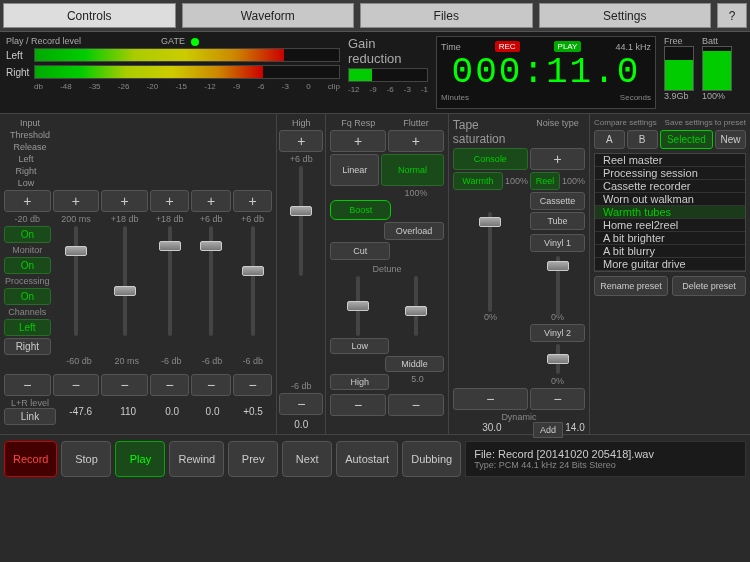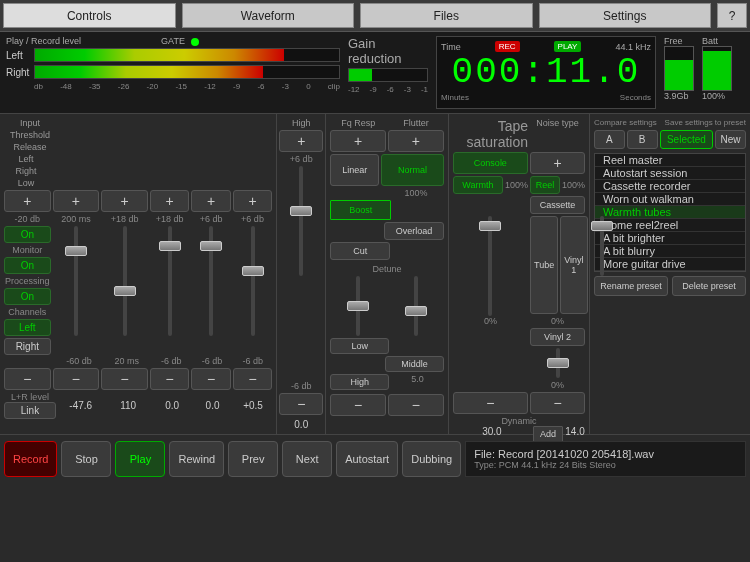--- a/index.html
+++ b/index.html
@@ -452,21 +452,21 @@
         </div>
       </div>
       <div style="width:44px;display:flex;flex-direction:column;align-items:center;">
         <div class="slider-container" style="height:110px;">
           <div class="slider-track"></div>
           <div class="slider-handle" style="top:40px;"></div>
         </div>
       </div>
     </div>
 
-    <div style="display:flex;gap:2px;margin-bottom:2px;margin-left:52px;">
+    <div style="display:flex;gap:2px;margin-bottom:8px;margin-left:52px;">
       <div style="width:52px;font-size:9px;color:#888;text-align:center;">-60 db</div>
       <div style="width:52px;font-size:9px;color:#888;text-align:center;">20 ms</div>
       <div style="width:44px;font-size:9px;color:#888;text-align:center;">-6 db</div>
       <div style="width:44px;font-size:9px;color:#888;text-align:center;">-6 db</div>
       <div style="width:44px;font-size:9px;color:#888;text-align:center;">-6 db</div>
     </div>
 
     <div style="display:flex;gap:2px;margin-bottom:2px;">
       <button style="width:52px;height:22px;background:#3a3a3a;border:1px solid #555;border-radius:3px;color:#ccc;font-size:14px;cursor:pointer;">−</button>
       <button style="width:52px;height:22px;background:#3a3a3a;border:1px solid #555;border-radius:3px;color:#ccc;font-size:14px;cursor:pointer;">−</button>
@@ -518,21 +518,21 @@
       <button style="flex:1;background:#3a3a3a;border:1px solid #555;border-radius:3px;color:#ccc;font-size:9px;padding:3px;cursor:pointer;">Linear</button>
       <button style="flex:1;background:#1a4a1a;border:1px solid #2a6a2a;border-radius:3px;color:#00cc00;font-size:9px;padding:10px;cursor:pointer;">Normal</button>
     </div>
 
     <div style="display:flex;gap:2px;margin-bottom:2px;">
       <div style="flex:1;"></div>
       <div style="flex:1;font-size:9px;color:#888;text-align:center;">100%</div>
     </div>
 
     <div style="display:flex;gap:2px;margin-bottom:2px;">
-      <button style="flex:1;background:#1a4a1a;border:1px solid #00cc00;border-radius:1px;color:#00cc00;font-size:9px;padding:4px;cursor:pointer;">Boost</button>
+      <button style="flex:1;background:#1a4a1a;border:1px solid #00cc00;border-radius:6px;color:#00cc00;font-size:9px;padding:4px;cursor:pointer;">Boost</button>
       <div style="flex:1;"></div>
     </div>
 
     <div style="display:flex;gap:2px;margin-bottom:2px;">
       <div style="flex:1;"></div>
       <button style="flex:1;background:#3a3a3a;border:1px solid #555;border-radius:3px;color:#ccc;font-size:9px;padding:3px;cursor:pointer;">Overload</button>
     </div>
 
     <div style="display:flex;gap:2px;margin-bottom:4px;">
       <button style="flex:1;background:#3a3a3a;border:1px solid #555;border-radius:3px;color:#ccc;font-size:9px;padding:3px;cursor:pointer;">Cut</button>
@@ -568,21 +568,21 @@
     </div>
 
     <div style="display:flex;gap:2px;margin-top:2px;">
       <button style="flex:1;height:22px;background:#3a3a3a;border:1px solid #555;border-radius:3px;color:#ccc;font-size:14px;cursor:pointer;">−</button>
       <button style="flex:1;height:22px;background:#3a3a3a;border:1px solid #555;border-radius:3px;color:#ccc;font-size:14px;cursor:pointer;">−</button>
     </div>
   </div>
 
   <div style="display:flex;flex-direction:column;width:150px;padding:4px;border-right:1px solid #444;">
     <div style="display:flex;gap:2px;margin-bottom:2px;">
-      <div style="flex:1;font-size:14px;color:#999;text-align:right;">Tape saturation</div>
+      <div style="flex:1;font-size:12px;color:#999;text-align:left;">Tape saturation</div>
       <div style="width:55px;font-size:9px;color:#999;text-align:center;">Noise type</div>
     </div>
 
     <div style="display:flex;gap:2px;margin-bottom:2px;">
       <button style="flex:1;background:#1a4a1a;border:1px solid #2a6a2a;border-radius:3px;color:#00cc00;font-size:9px;padding:3px;cursor:pointer;">Console</button>
       <button style="width:55px;height:22px;background:#3a3a3a;border:1px solid #555;border-radius:3px;color:#ccc;font-size:14px;cursor:pointer;">+</button>
     </div>
 
     <div style="display:flex;gap:2px;margin-bottom:2px;">
       <div style="flex:1;display:flex;gap:2px;align-items:center;">
@@ -600,21 +600,21 @@
       <button style="width:55px;background:#3a3a3a;border:1px solid #555;border-radius:3px;color:#ccc;font-size:9px;padding:3px;cursor:pointer;">Cassette</button>
     </div>
 
     <div style="display:flex;gap:2px;height:100px;">
       <div style="flex:1;display:flex;justify-content:center;">
         <div class="slider-container" style="height:100px;">
           <div class="slider-track"></div>
           <div class="slider-handle" style="top:5px;"></div>
         </div>
       </div>
-      <div style="width:55px;display:flex;gap:2px;">
+      <div style="width:55px;display:flex;flex-direction:column;gap:2px;">
         <button style="width:100%;background:#3a3a3a;border:1px solid #555;border-radius:3px;color:#ccc;font-size:9px;padding:3px;cursor:pointer;margin-bottom:2px;">Tube</button>
         <button style="width:100%;background:#3a3a3a;border:1px solid #555;border-radius:3px;color:#ccc;font-size:9px;padding:3px;cursor:pointer;margin-bottom:2px;">Vinyl 1</button>
         <div style="display:flex;justify-content:center;">
           <div class="slider-container" style="height:60px;width:24px;">
             <div class="slider-track"></div>
             <div class="slider-handle" style="top:5px;"></div>
           </div>
         </div>
       </div>
     </div>
@@ -665,21 +665,21 @@
       <span>Save settings to preset</span>
     </div>
     <div style="display:flex;gap:2px;margin-bottom:4px;">
       <button style="flex:1;background:#3a3a3a;border:1px solid #555;border-radius:3px;color:#ccc;font-size:10px;padding:3px;cursor:pointer;">A</button>
       <button style="flex:1;background:#3a3a3a;border:1px solid #555;border-radius:3px;color:#ccc;font-size:10px;padding:3px;cursor:pointer;">B</button>
       <button style="flex:2;background:#1a4a1a;border:1px solid #00cc00;border-radius:3px;color:#00cc00;font-size:10px;padding:3px;cursor:pointer;">Selected</button>
       <button style="flex:1;background:#3a3a3a;border:1px solid #555;border-radius:3px;color:#ccc;font-size:10px;padding:3px;cursor:pointer;">New</button>
     </div>
     <ul class="preset-list">
       <li>Reel master</li>
-      <li>Autostart session</li>
+      <li>Processing session</li>
       <li>Cassette recorder</li>
       <li>Worn out walkman</li>
       <li class="selected">Warmth tubes</li>
       <li>Home reel2reel</li>
       <li>A bit brighter</li>
       <li>A bit blurry</li>
       <li>More guitar drive</li>
     </ul>
     <div style="display:flex;gap:4px;margin-top:4px;">
       <button style="flex:1;background:#3a3a3a;border:1px solid #555;border-radius:3px;color:#ccc;font-size:9px;padding:4px;cursor:pointer;text-align:center;">Rename preset</button>

